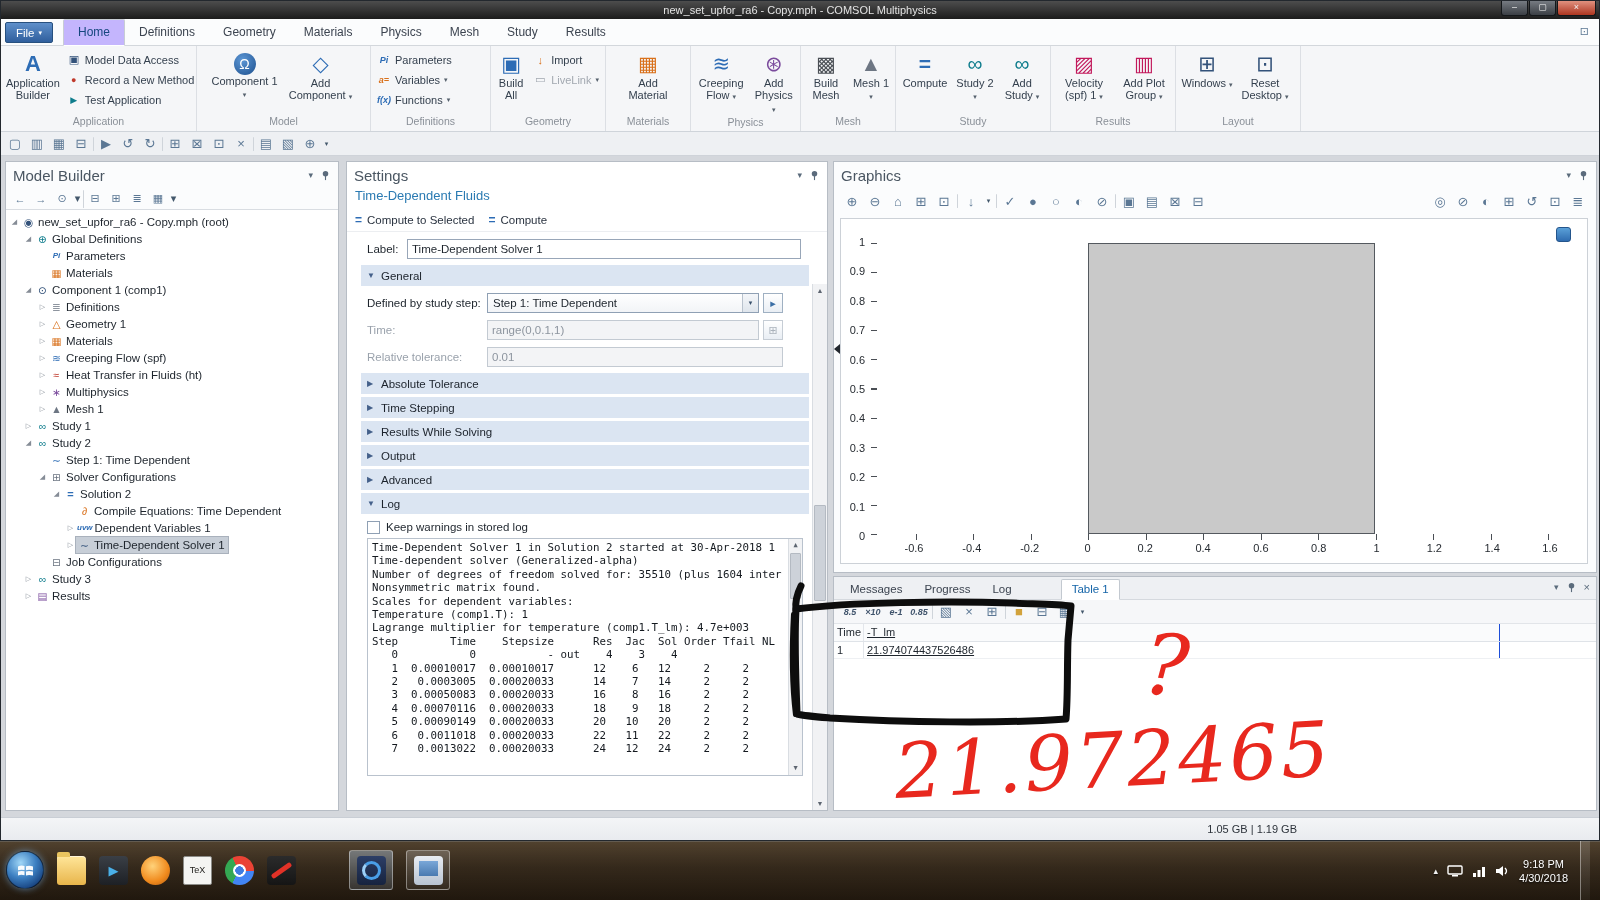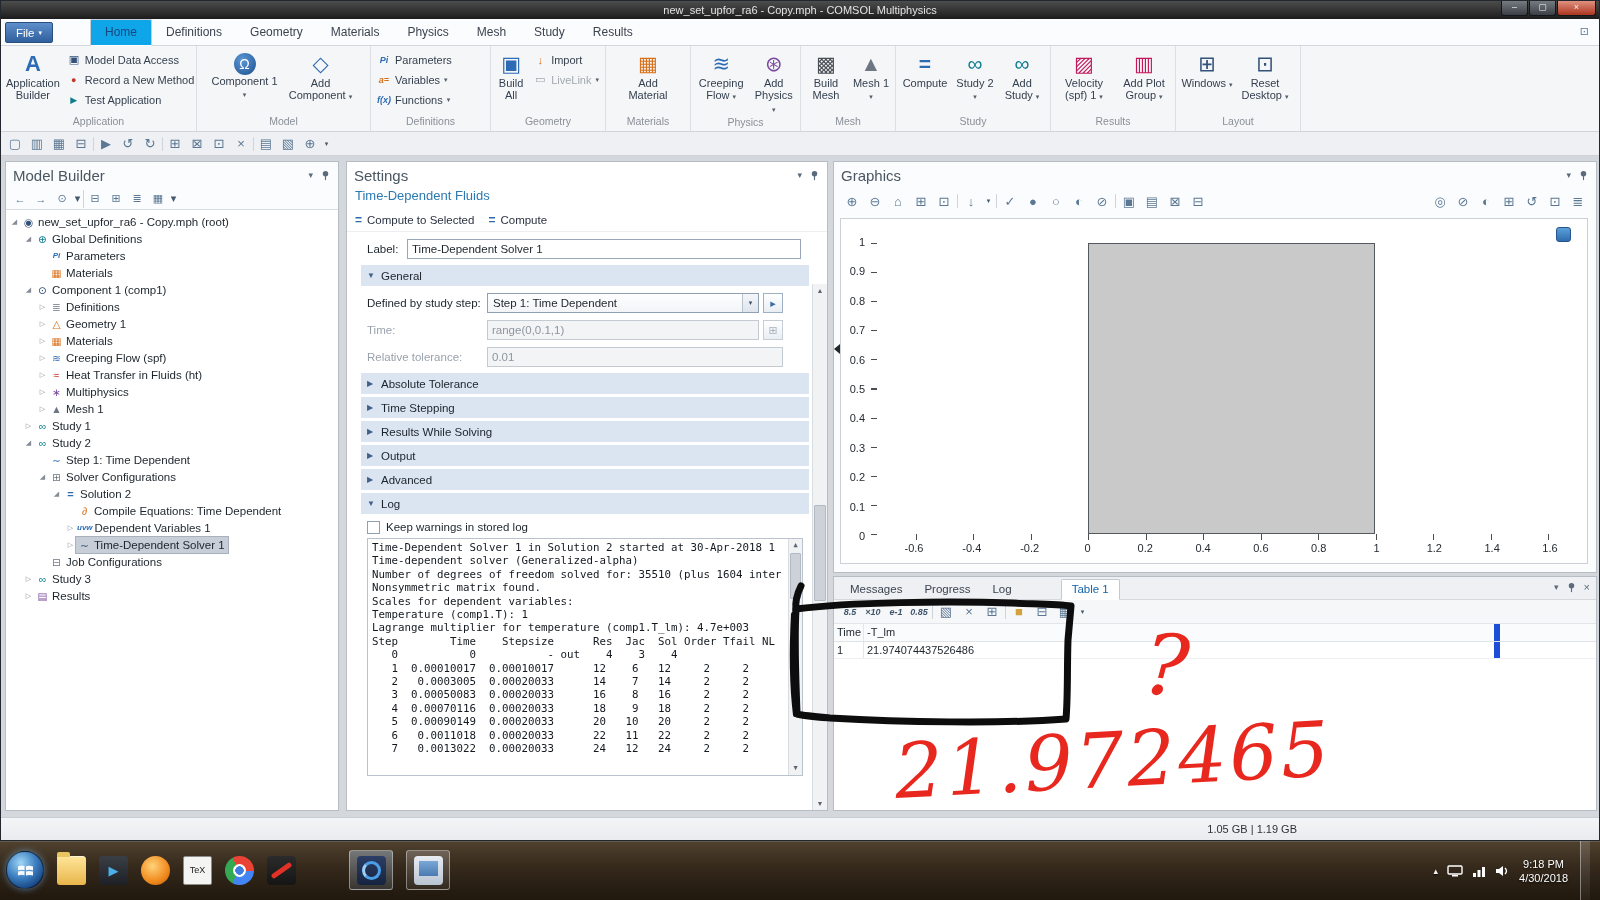--- a/index.html
+++ b/index.html
@@ -12,21 +12,21 @@
   .win-buttons { position:absolute; right:3px; top:0; display:flex; gap:1px; }
   .wbtn { width:27px; height:15px; background:linear-gradient(#767b82,#3b3f45); color:#f2f2f2; font-size:9px; line-height:13px; text-align:center; border:1px solid #14171a; border-top:none; border-radius:0 0 3px 3px; }
   .wbtn.close { width:39px; background:linear-gradient(#e0917f,#ad3520); }
 
   
   .tabrow { height:27px; background:#fbfcfd; border-bottom:1px solid #d3d7dc; display:flex; align-items:flex-end; position:relative; flex:none; }
   .file-btn { width:48px; height:21px; margin:0 10px 2px 4px; background:linear-gradient(#5e8fca,#305f9d); border:1px solid #27507f; border-radius:2px; color:#fff; font-size:11.5px; display:flex; align-items:center; justify-content:center; gap:4px; }
   .file-btn .caret { font-size:7px; }
   .tabs { display:flex; align-items:flex-end; height:100%; }
   .rtab { padding:5px 14px 6px; font-size:12px; color:#3c4450; }
-  .rtab.active { background:#0ea5e9; border:1px solid #c8cdd4; border-bottom:1px solid #fff; margin-bottom:-1px; color:#16477e; border-radius:2px 2px 0 0;margin-left:27px; }
+  .rtab.active { background:#c4b5fd; border:1px solid #c8cdd4; border-bottom:1px solid #fff; margin-bottom:-1px; color:#16477e; border-radius:2px 2px 0 0; }
   .tabrow-right-icon { position:absolute; right:10px; top:6px; font-size:11px; color:#5b7794; }
 
   
   .ribbon { height:86px; background:#f5f6f8; border-bottom:1px solid #cfd4da; display:flex; flex:none; }
   .rgroup { border-right:1px solid #dcdfe4; display:flex; flex-direction:column; flex:none; }
   .rgroup-items { flex:1; display:flex; align-items:flex-start; padding:3px 3px 0; gap:2px; }
   .rgroup-label { height:16px; text-align:center; font-size:10.5px; color:#8a9098; }
   .rb-large { display:flex; flex-direction:column; align-items:center; font-size:11px; color:#333f4d; padding:2px 2px; border-radius:2px; }
   .rb-ic { height:26px; font-size:21px; line-height:26px; }
   .rb-lbl { text-align:center; line-height:1.12; min-height:25px; }
@@ -123,21 +123,21 @@
   
   .tb-tabs { height:23px; display:flex; align-items:flex-end; padding-left:6px; gap:2px; background:#eef0f3; border-bottom:1px solid #d5d9de; flex:none; position:relative; }
   .tb-tab { padding:3px 10px 4px; font-size:11.5px; color:#3c4450; }
   .tb-tab.active { background:#fff; border:1px solid #c3c9d0; border-bottom:1px solid #fff; margin-bottom:-1px; color:#1464a8; border-radius:2px 2px 0 0;margin-left:37px; }
   .tb-tabs-right { position:absolute; right:6px; top:4px; display:flex; align-items:center; }
   .tb-toolbar { height:24px; display:flex; align-items:center; gap:3px; padding:0 6px; background:#f6f7f9; border-bottom:1px solid #e2e5e9; flex:none; }
   .tb-content { flex:1; background:#fff; font-size:11px; color:#1d242c; }
   .tb-hrow { display:flex; height:18px; background:#fafbfc; border-bottom:1px solid #dfe3e8; }
   .tb-row { display:flex; height:17px; border-bottom:1px solid #eef0f3; }
   .cell-1 { width:30px; border-right:1px solid #e3e6eb; padding:2px 3px; }
-  .cell-2 { width:636px; border-right:6px solid #1d4ed8; padding:2px 3px; }
+  .cell-2 { width:636px; border-right:1px solid #1d4ed8; padding:2px 3px;text-decoration:underline; }
   .cell-f { flex:1; }
 
   
   .statusbar { height:23px; background:linear-gradient(#f4f5f7,#e9ebef); border-top:1px solid #c9ced5; display:flex; align-items:center; justify-content:flex-end; padding-right:302px; font-size:11px; color:#2c323a; flex:none; }
 
   
   .taskbar { position:absolute; left:0; right:0; bottom:0; height:59px; background:linear-gradient(#8a7355,#5f4c35 45%,#43331f); }
   .tb-glass { position:absolute; inset:0; background:linear-gradient(rgba(34,25,15,.55),rgba(16,11,6,.68)); border-top:1px solid rgba(255,255,255,.22); }
   .tb-icons { position:absolute; left:6px; top:8px; height:42px; display:flex; align-items:center; gap:13px; }
   .start-orb { width:38px; height:38px; border-radius:50%; background:radial-gradient(circle at 38% 30%,#9fd6f7,#3c7fc1 45%,#17427f 80%,#0c2c5c); border:1px solid rgba(0,0,0,.55); box-shadow:0 0 7px rgba(130,195,255,.55); display:flex; align-items:center; justify-content:center; }

